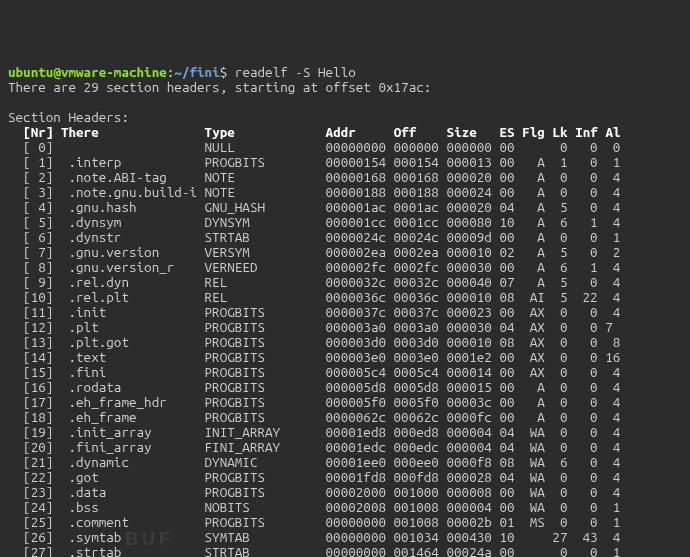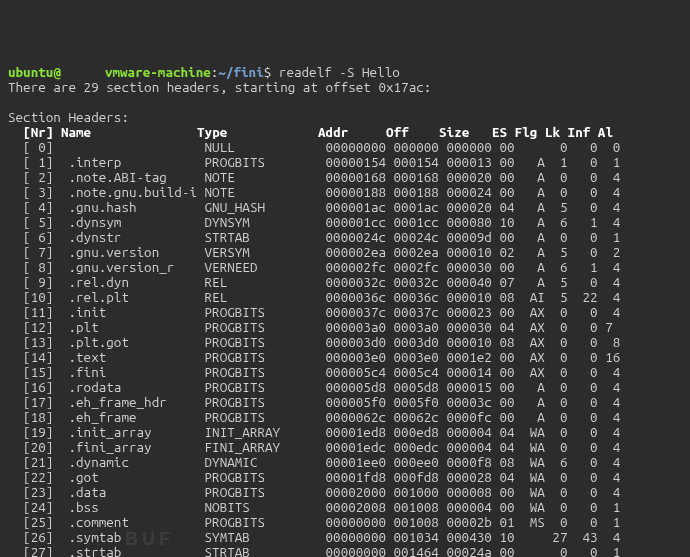--- a/index.html
+++ b/index.html
@@ -8,21 +8,21 @@
     font-family: 'Ubuntu Mono', 'DejaVu Sans Mono', 'Consolas', monospace;
     font-size: 13.5px;
     line-height: 15px;
     color: #d0d0d0;
     padding: 5px 8px;
     width: 690px;
     white-space: pre;
     letter-spacing: 0px;
   }
   .prompt-user { color: #8ae234; font-weight: bold; text-align: right; }
-  .prompt-host { color: #8ae234; font-weight: bold; padding-left: 44px; }
+  .prompt-host { color: #8ae234; font-weight: bold; }
   .prompt-sep { color: #d0d0d0; }
   .prompt-path { color: #729fcf; font-weight: bold; }
   .prompt-dollar { color: #d0d0d0; }
   .cmd { color: #d0d0d0; text-align: right; }
   .hdr { font-weight: bold; color: #ffffff; }
   .watermark {
     position: absolute;
     left: 125px;
     top: 532px;
     font-family: Arial, sans-serif;
@@ -34,21 +34,21 @@
 </style>
 </head>
 <body>
 
 
 
 <div><span><span class="prompt-user">ubuntu</span><span class="prompt-user">@</span><span class="prompt-host">vmware-machine</span><span class="prompt-sep">:</span><span class="prompt-path">~/fini</span><span class="prompt-dollar">$</span> <span class="cmd">readelf -S Hello</span></span>
 <span>There are 29 section headers, starting at offset 0x17ac:</span>
 
 <span>Section Headers:</span>
-<span class="hdr">  <span>[Nr]</span> <span>Name</span>              <span>Type</span>            <span>Addr</span>     <span>Off</span>    <span>Size</span>   <span>ES</span> <span>Flg</span> <span>Lk</span> <span>Inf</span> <span>Al</span></span>
+<span class="hdr">  <span>[Nr]</span> <span>There</span>              <span>Type</span>            <span>Addr</span>     <span>Off</span>    <span>Size</span>   <span>ES</span> <span>Flg</span> <span>Lk</span> <span>Inf</span> <span>Al</span></span>
 <span id="rows-container"><span>  [ 0]                    NULL            00000000 000000 000000 00      0   0  0</span>
 <span>  [ 1]  .interp           PROGBITS        00000154 000154 000013 00   A  1   0  1</span>
 <span>  [ 2]  .note.ABI-tag     NOTE            00000168 000168 000020 00   A  0   0  4</span>
 <span>  [ 3]  .note.gnu.build-i NOTE            00000188 000188 000024 00   A  0   0  4</span>
 <span>  [ 4]  .gnu.hash         GNU_HASH        000001ac 0001ac 000020 04   A  5   0  4</span>
 <span>  [ 5]  .dynsym           DYNSYM          000001cc 0001cc 000080 10   A  6   1  4</span>
 <span>  [ 6]  .dynstr           STRTAB          0000024c 00024c 00009d 00   A  0   0  1</span>
 <span>  [ 7]  .gnu.version      VERSYM          000002ea 0002ea 000010 02   A  5   0  2</span>
 <span>  [ 8]  .gnu.version_r    VERNEED         000002fc 0002fc 000030 00   A  6   1  4</span>
 <span>  [ 9]  .rel.dyn          REL             0000032c 00032c 000040 07   A  5   0  4</span>

